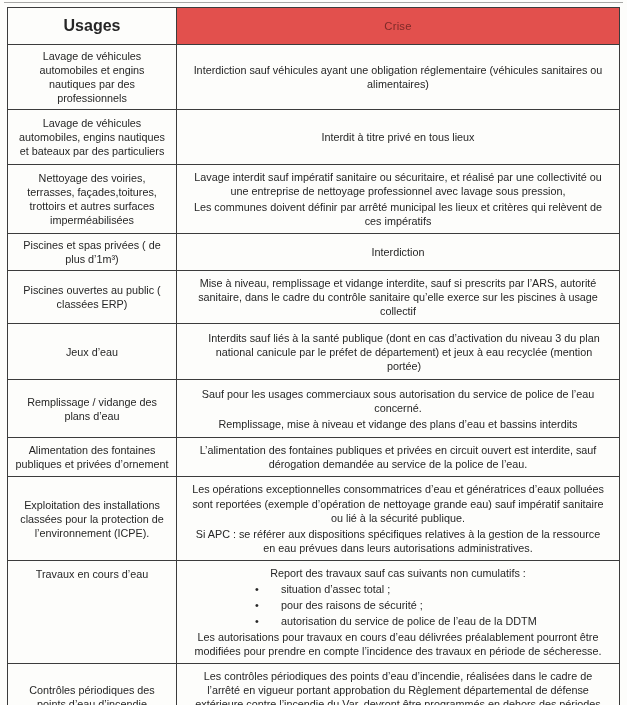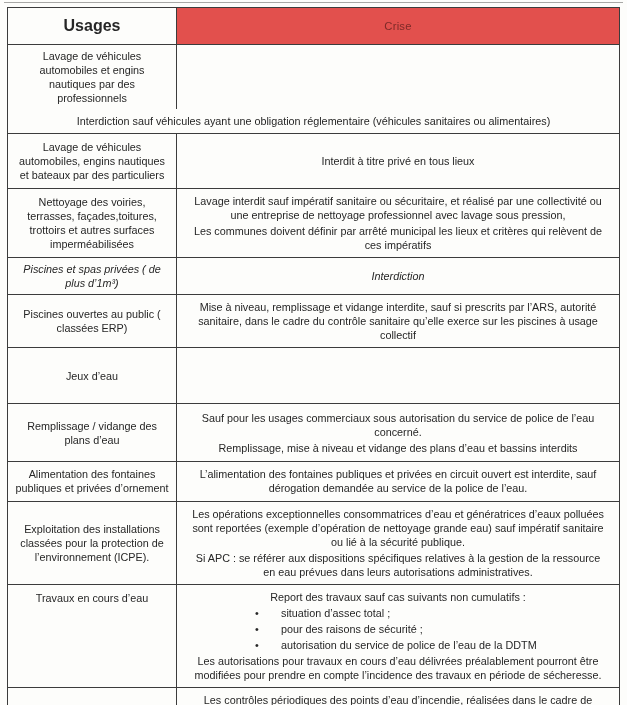--- a/index.html
+++ b/index.html
@@ -58,24 +58,24 @@
     padding:4px 12px;
   }
   .crise-line{margin:1px 0;}
   .bullet-line{
     text-align:left;
     padding-left:64px;
     display:flex;
   }
   .bullet-dot{width:28px;flex:0 0 28px;text-align:left;padding-left:2px;}
   
-  .tbody .trow:nth-child(1){min-height:58px;flex-direction:column;}
+  .tbody .trow:nth-child(1){min-height:58px;}
   .tbody .trow:nth-child(2){min-height:55px;}
   .tbody .trow:nth-child(3){min-height:64px;}
-  .tbody .trow:nth-child(4){min-height:31px;font-style:italic;}
+  .tbody .trow:nth-child(4){min-height:31px;}
   .tbody .trow:nth-child(5){min-height:42px;}
   .tbody .trow:nth-child(6){min-height:56px;gap:12px;}
   .tbody .trow:nth-child(7){min-height:58px;}
   .tbody .trow:nth-child(8){min-height:36px;}
   .tbody .trow:nth-child(9){min-height:72px;}
   .tbody .trow:nth-child(10){min-height:85px;}
   .tbody .trow:nth-child(11){min-height:60px;}
   .tbody .trow:nth-child(12){min-height:45px;}
   .tbody .trow:nth-child(10) .cell-usage{align-items:flex-start;padding-top:6px;}
 </style>
@@ -121,20 +121,23 @@
 
   <div class="trow">
     <div class="cell-usage">Piscines ouvertes au public ( classées ERP)</div>
     <div class="cell-crise">
           <div class="crise-line">Mise à niveau, remplissage et vidange interdite, sauf si prescrits par l’ARS, autorité sanitaire, dans le cadre du contrôle sanitaire qu’elle exerce sur les piscines à usage collectif</div>
         </div>
   </div>
 
   <div class="trow">
     <div class="cell-usage">Jeux d’eau</div>
+    <div class="cell-crise">
+          <div class="crise-line">Interdits sauf liés à la santé publique (dont en cas d’activation du niveau 3 du plan national canicule par le préfet de département) et jeux à eau recyclée (mention portée)</div>
+        </div>
   </div>
 
   <div class="trow">
     <div class="cell-usage">Remplissage / vidange des plans d’eau</div>
     <div class="cell-crise">
           <div class="crise-line">Sauf pour les usages commerciaux sous autorisation du service de police de l’eau concerné.</div>
           <div class="crise-line">Remplissage, mise à niveau et vidange des plans d’eau et bassins interdits</div>
         </div>
   </div>
 

